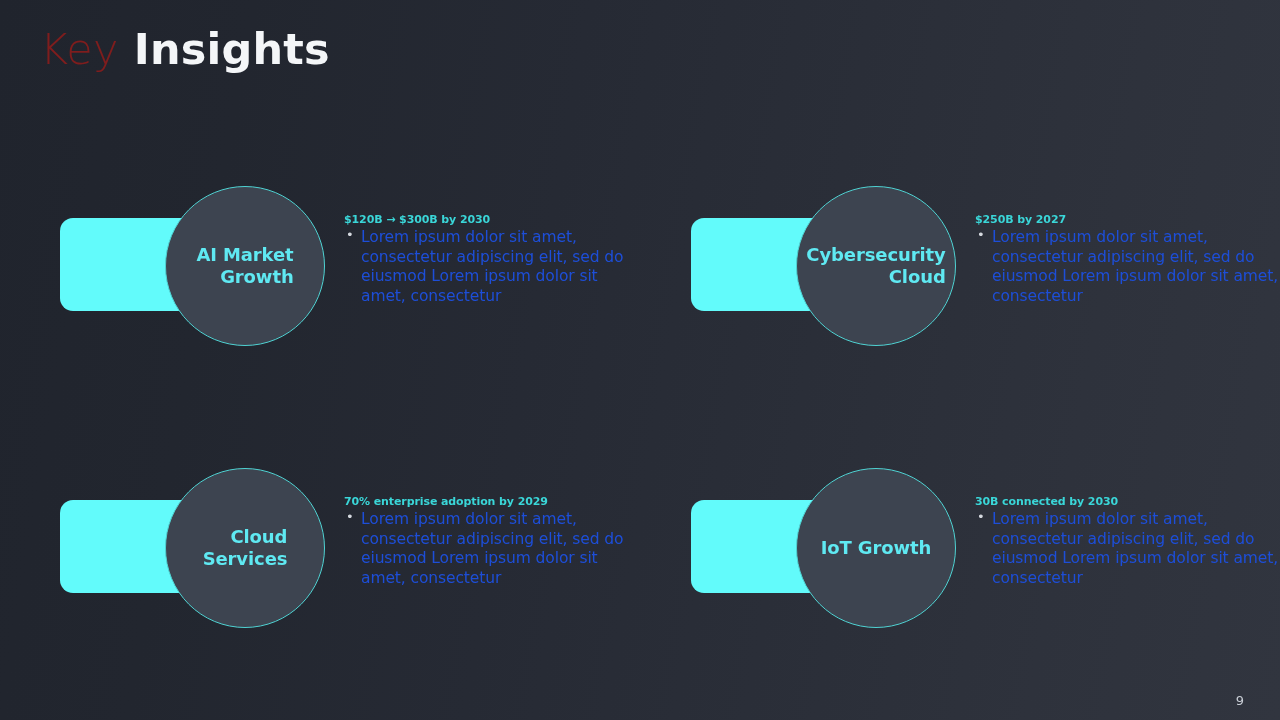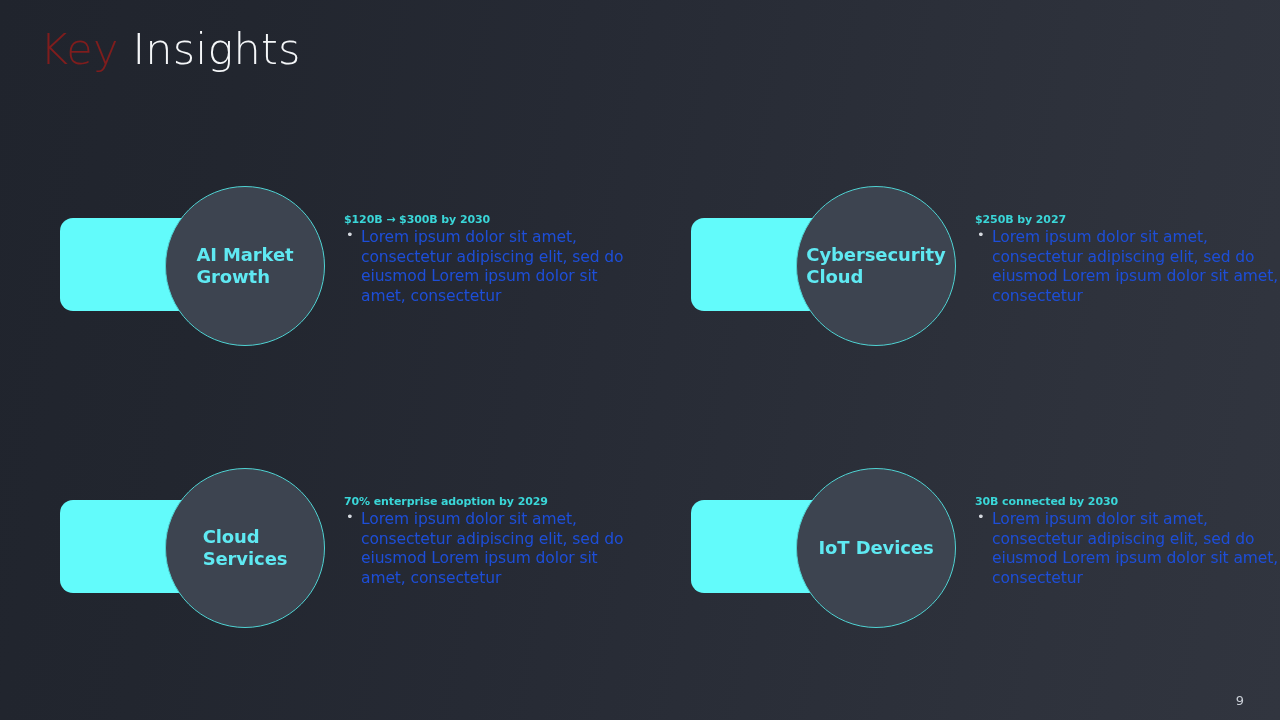--- a/index.html
+++ b/index.html
@@ -27,21 +27,21 @@
   .slide-title {
     position:absolute;
     left:40px; top:26px;
     font-size:43px;
     font-weight:300;
     letter-spacing:0.2px;
     line-height:1.1;
     white-space:nowrap;
   }
   .slide-title .accent { color:#7f1d1d; }
-  .slide-title .plain  { color:#f4f6f8; }
+  .slide-title .plain  { color:#f4f6f8;font-weight:bold; }
 
   
   .cards {
     position:absolute;
     left:0; top:150px;
     width:1280px; height:500px;
   }
 
   .card {
     position:absolute;
@@ -66,21 +66,21 @@
   .circle {
     position:absolute;
     left:115px; top:18px;
     width:160px; height:160px;
     border-radius:50%;
     background:#3d4450;
     border:1px solid #4fd3d3;
     display:flex;
     align-items:center;
     justify-content:center;
-    text-align:left;
+    text-align:right;
   }
   .circle-label {
     color:#5fe9f2;
     font-size:18px;
     font-weight:bold;
     line-height:1.25;
     padding:0 12px;
     white-space:pre-line;
     letter-spacing:-0.1px;
   }
@@ -175,21 +175,21 @@
       <div class="stat">70% enterprise adoption by 2029</div>
       <ul class="bullets">
         <li>Lorem ipsum dolor sit amet, consectetur adipiscing elit, sed do eiusmod Lorem ipsum dolor sit amet, consectetur</li>
       </ul>
     </div>
   </div>
 
   <div class="card c3">
     <div class="slab"></div>
     <div class="circle">
-      <span class="circle-label">IoT Devices</span>
+      <span class="circle-label">IoT Growth</span>
     </div>
     <div class="card-text">
       <div class="stat">30B connected by 2030</div>
       <ul class="bullets">
         <li>Lorem ipsum dolor sit amet, consectetur adipiscing elit, sed do eiusmod Lorem ipsum dolor sit amet, consectetur</li>
       </ul>
     </div>
   </div>
 
 </div>

